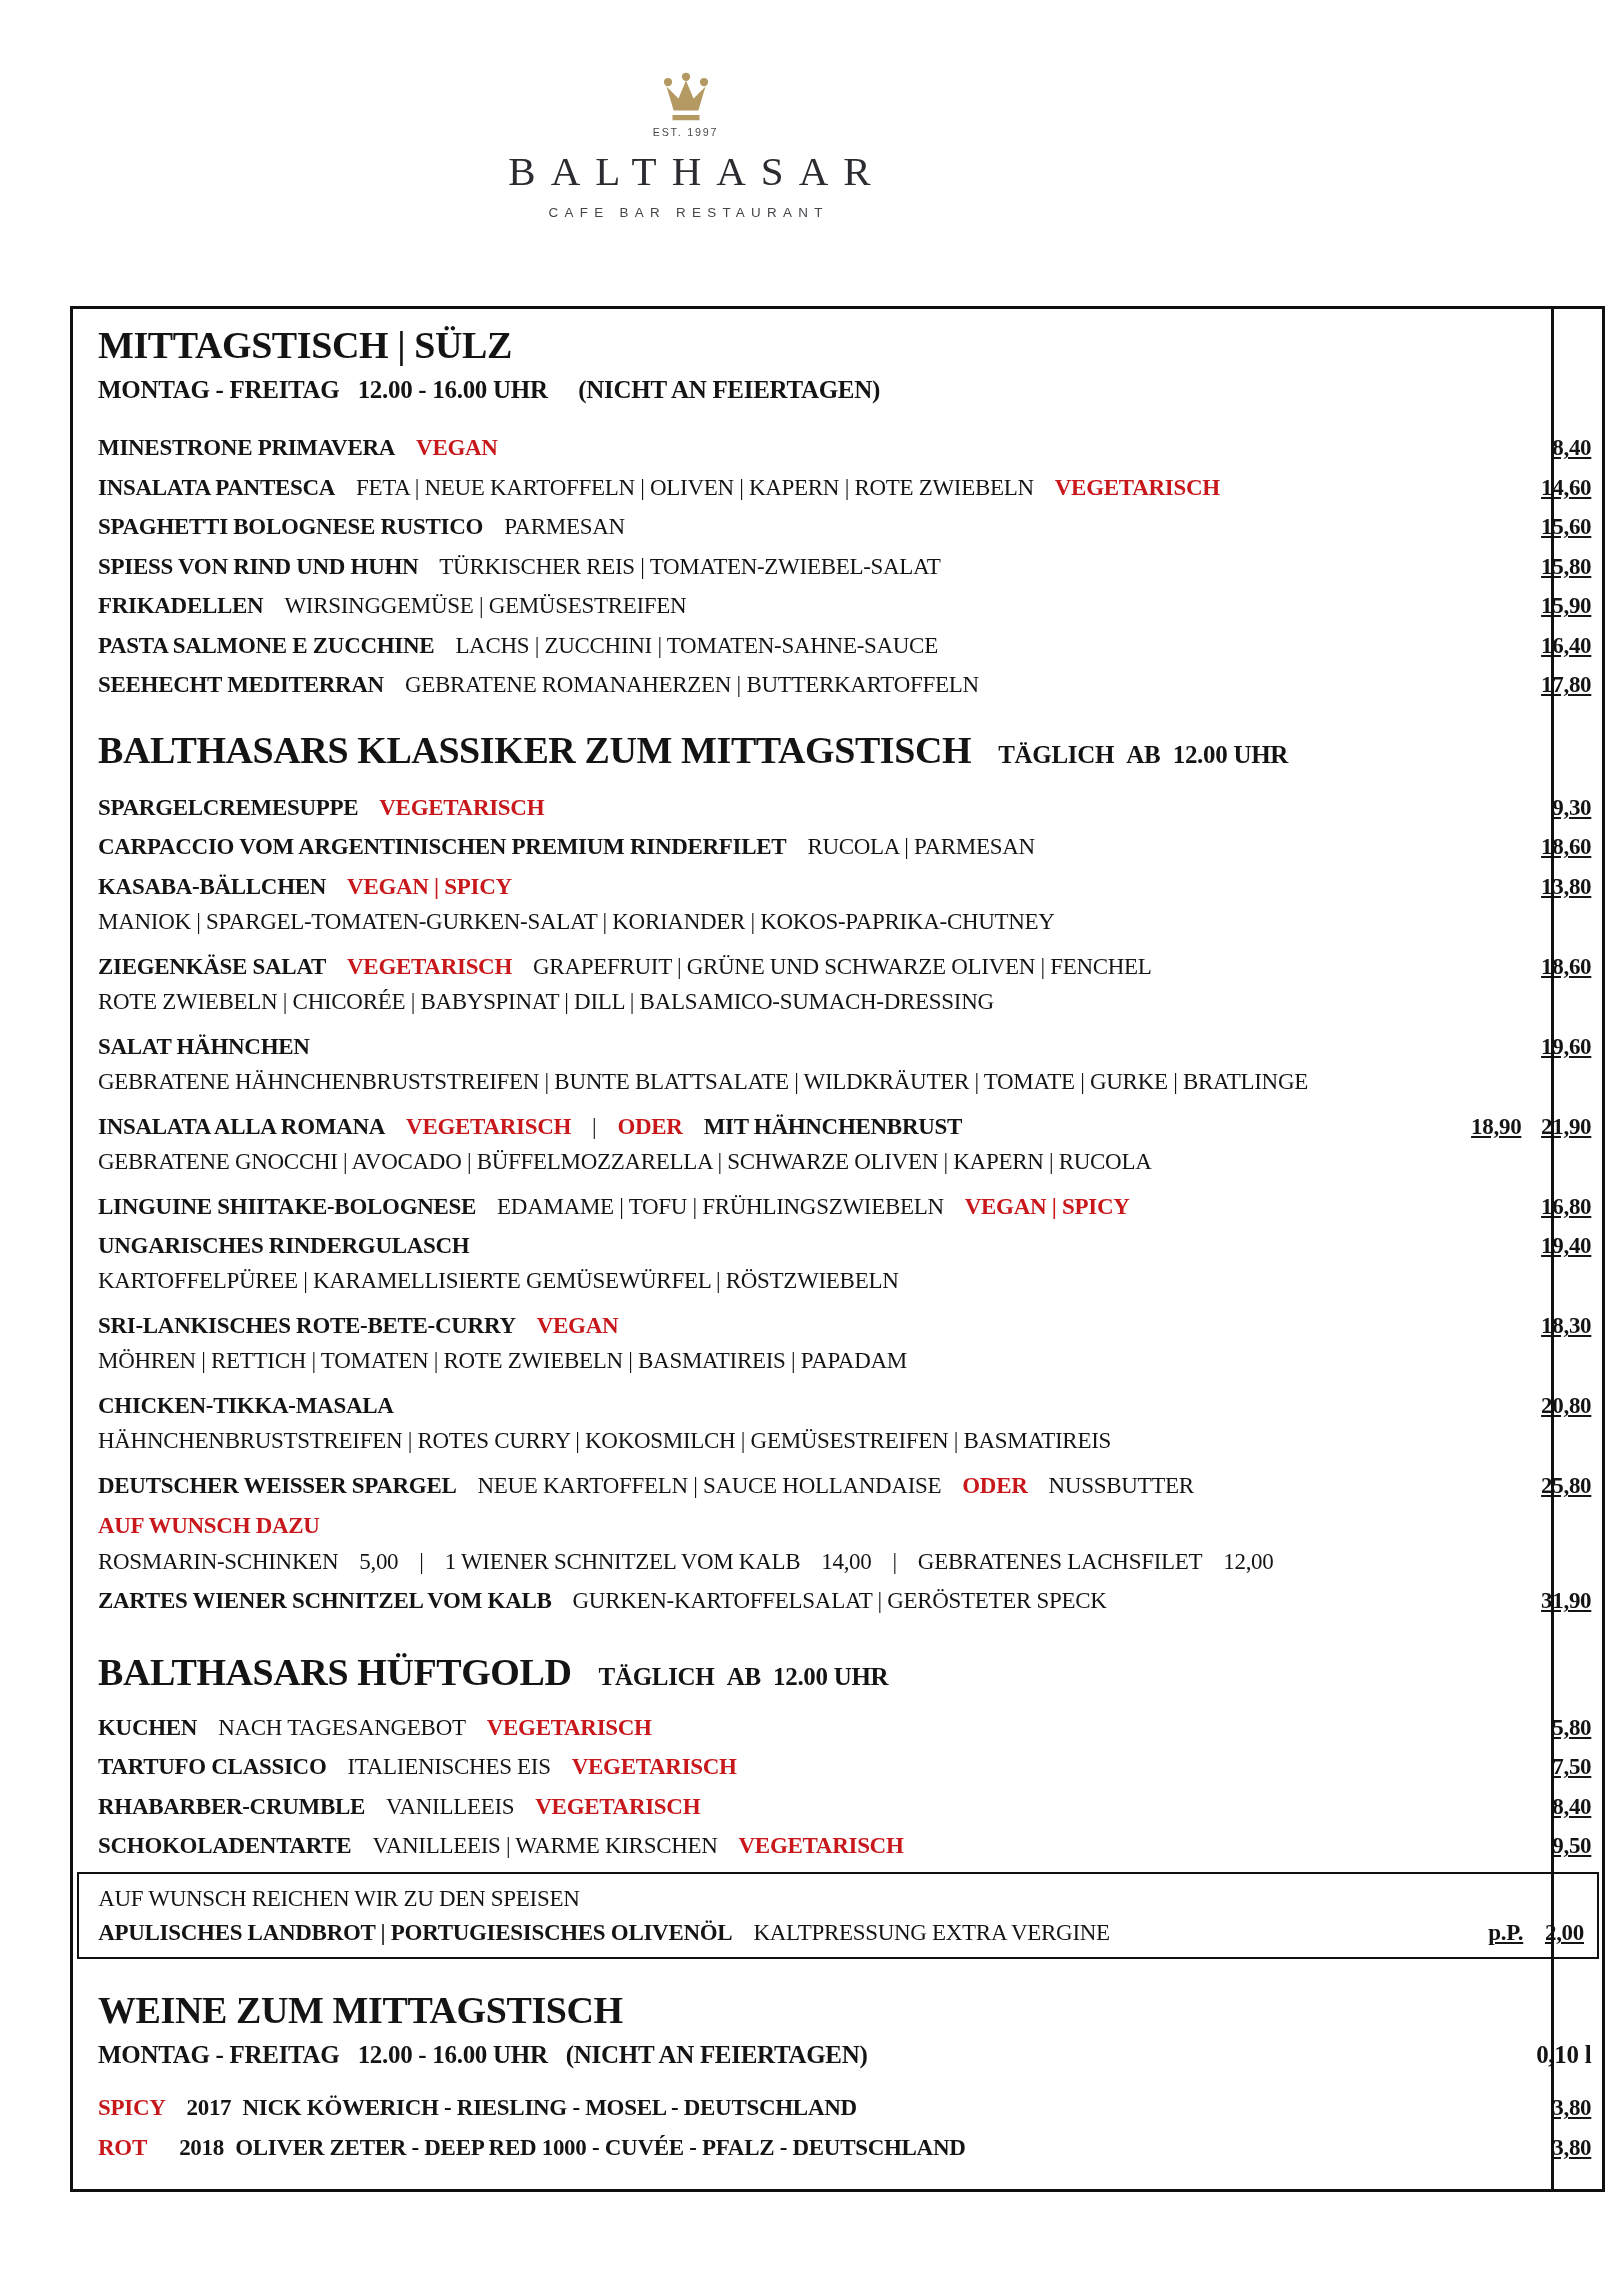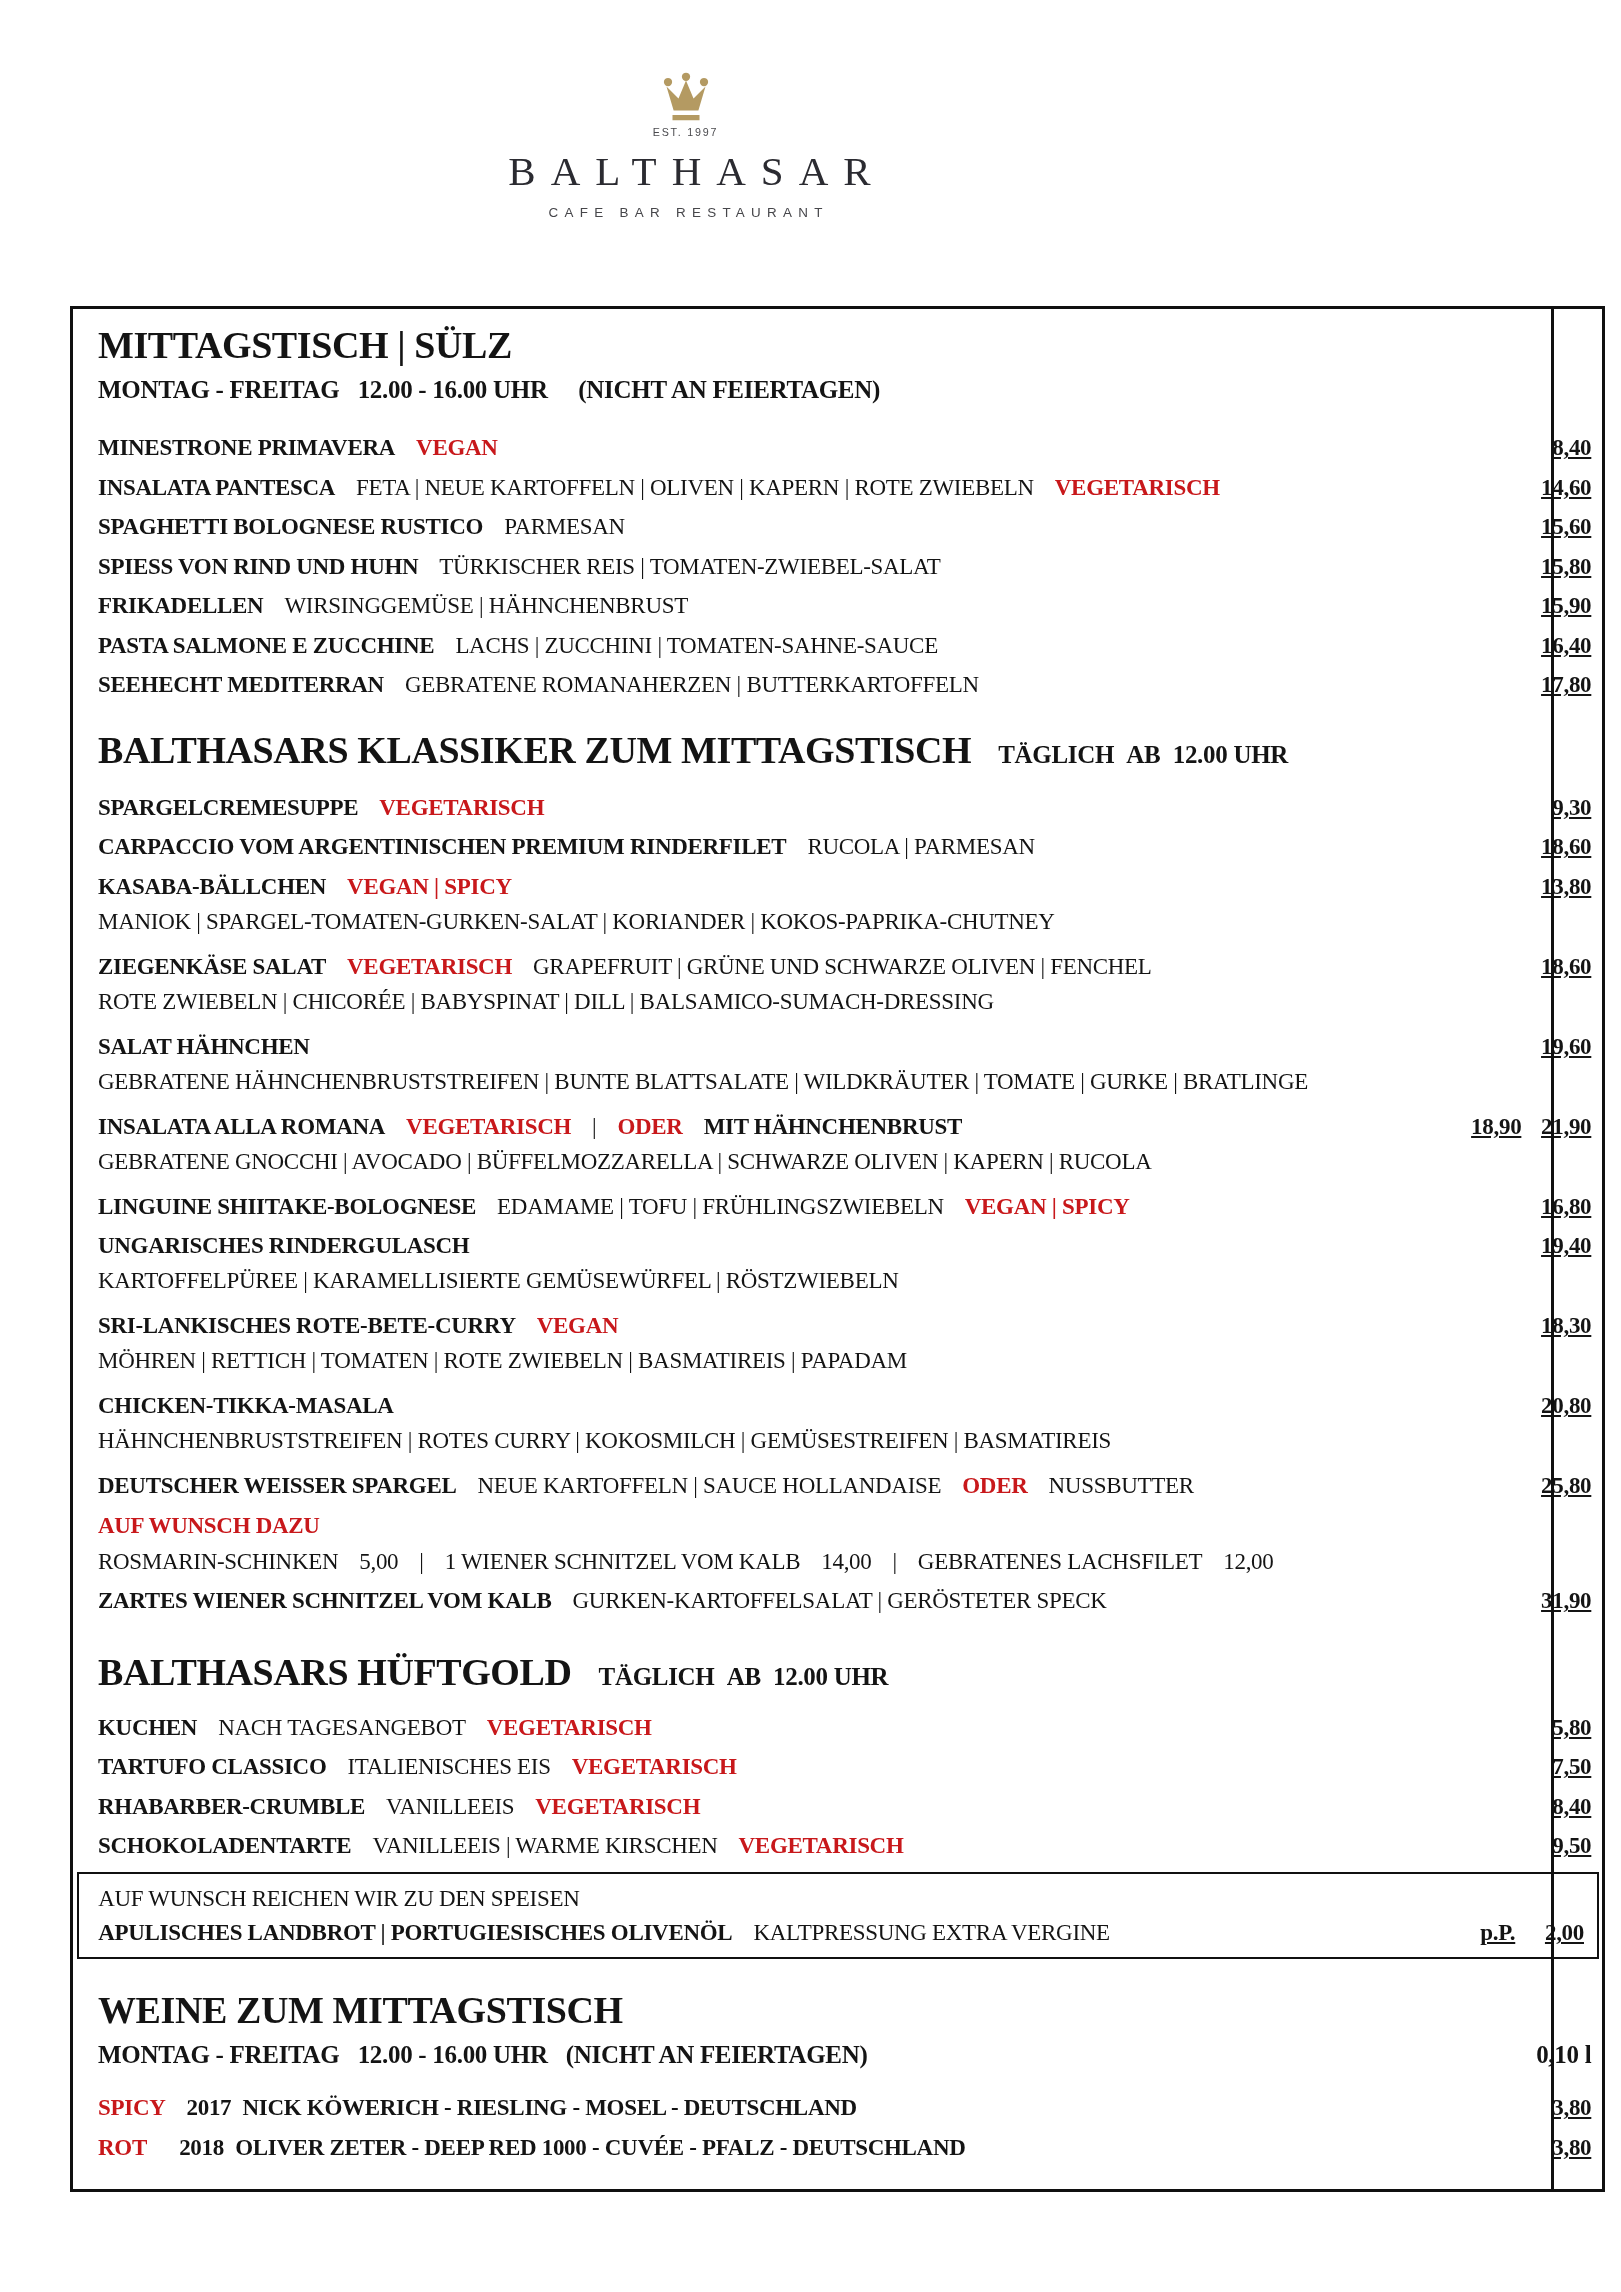--- a/index.html
+++ b/index.html
@@ -59,21 +59,21 @@
     display:flex; column-gap:14.3px; white-space:nowrap; font-size:23px;
     line-height:27px; margin-top:8px; overflow:hidden;
   }
   .seg-name { font-weight:bold; }
   .seg-desc { font-weight:normal; }
   .seg-tag  { font-weight:bold; color:var(--red); }
   .item-prices {
     min-width:118px; display:flex; justify-content:flex-end; column-gap:19.7px;
     font-size:23px; line-height:27px; font-weight:bold; white-space:nowrap;text-decoration:underline;
   }
-  .price-label { margin-right:10px; }
+  .price-label { margin-right:2px; }
   
   .menu-section.boxed {
     border:2.7px solid #101010; margin-left:-21.5px; margin-right:-7.2px;
     padding:10.7px 12.5px 11.6px 19.7px;
   }
   .menu-section.boxed .item-block { margin-bottom:7.2px; }
   .menu-section.boxed .item-block:last-child { margin-bottom:0; }
 </style>
 </head>
 <body>
@@ -144,21 +144,21 @@
               </div>
               <div class="item-prices" data-name="item-price">
                 <span class="price" data-name="price-value">15,80</span>
               </div>
             </div>
           </div>
           <div class="item-block" data-name="menu-item">
             <div class="item-row" data-name="menu-item-row">
               <div class="item-main" data-name="item-text">
                 <span class="seg seg-name" data-name="item-name">FRIKADELLEN</span>
-                <span class="seg seg-desc" data-name="item-description">WIRSINGGEMÜSE | HÄHNCHENBRUST</span>
+                <span class="seg seg-desc" data-name="item-description">WIRSINGGEMÜSE | GEMÜSESTREIFEN</span>
               </div>
               <div class="item-prices" data-name="item-price">
                 <span class="price" data-name="price-value">15,90</span>
               </div>
             </div>
           </div>
           <div class="item-block" data-name="menu-item">
             <div class="item-row" data-name="menu-item-row">
               <div class="item-main" data-name="item-text">
                 <span class="seg seg-name" data-name="item-name">PASTA SALMONE E ZUCCHINE</span>

